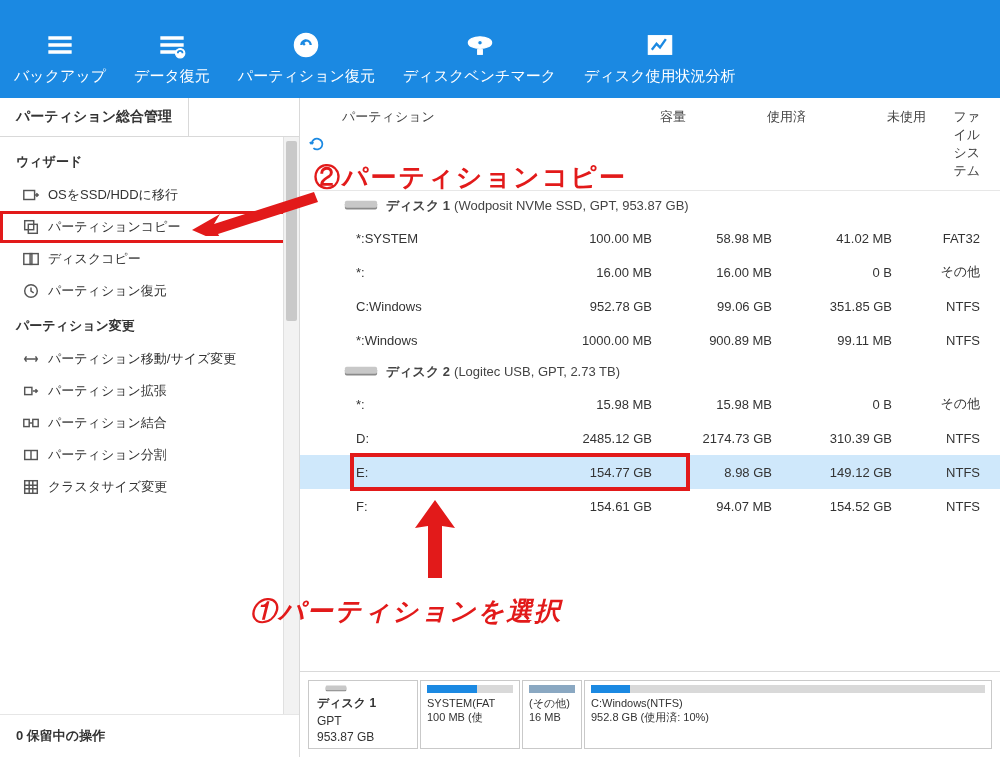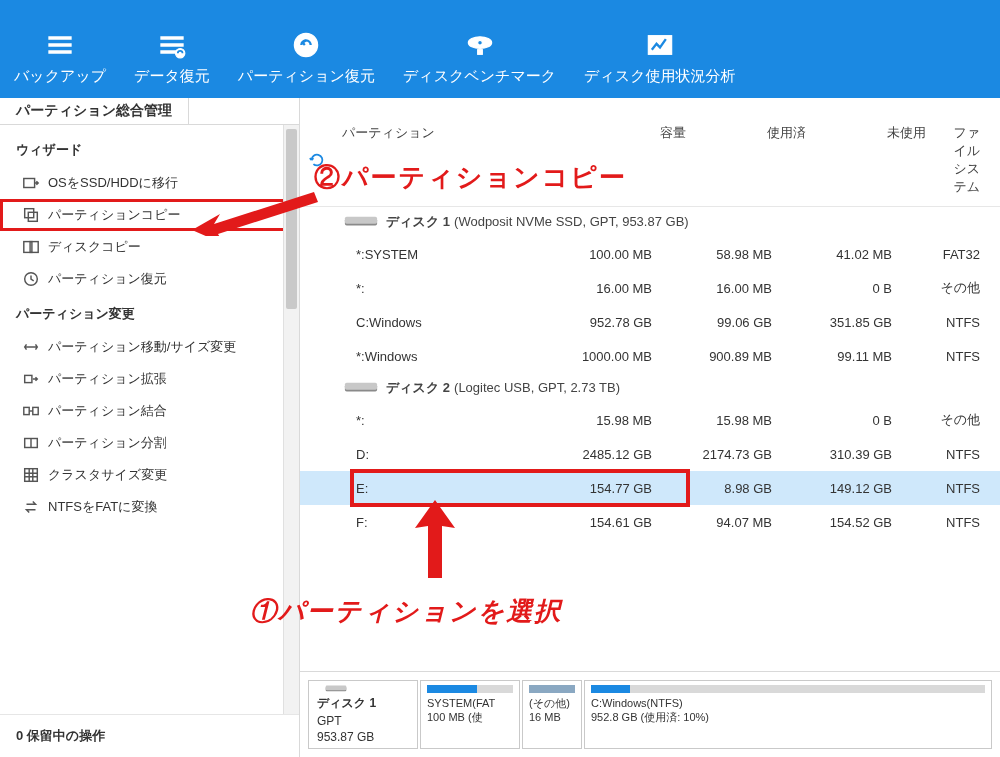--- a/index.html
+++ b/index.html
@@ -8,33 +8,33 @@
   
   .toolbar { background: #1b89e2; height: 98px; display: flex; align-items: flex-end; padding: 0 0 12px 0; color: #fff; }
   .tool-item { display: flex; flex-direction: column; align-items: center; justify-content: flex-end; padding: 0 14px; cursor: pointer; font-size: 15px; gap: 8px; }
   .tool-item .ico { width: 28px; height: 28px; display: flex; align-items: center; justify-content: center; }
   .tool-item svg { fill: #fff; stroke: #fff; }
 
   
   .main { display: flex; height: calc(757px - 98px); }
   .sidebar { width: 300px; border-right: 1px solid #d9d9d9; display: flex; flex-direction: column; }
   .tab { background: #fff; border-bottom: 1px solid #d9d9d9; }
-  .tab-inner { padding: 4px 16px; font-weight: 700; font-size: 14px; border-right: 1px solid #d9d9d9; display: inline-block; }
+  .tab-inner { padding: 10px 16px; font-weight: 700; font-size: 14px; border-right: 1px solid #d9d9d9; display: inline-block; }
   .side-scroll { position: relative; flex: 1; padding: 6px 0; }
   .side-scroll::after { content: ""; position: absolute; right: 0; top: 0; bottom: 0; width: 15px; background: #f2f2f2; border-left: 1px solid #e0e0e0; }
   .side-thumb { position: absolute; right: 2px; top: 4px; width: 11px; height: 180px; background: #c9c9c9; border-radius: 2px; z-index: 1; }
   .section-head { padding: 10px 16px 8px; font-weight: 700; color: #333; }
   .side-item { display: flex; align-items: center; padding: 7px 16px 7px 22px; cursor: pointer; gap: 8px; position: relative; }
   .side-item .si { width: 18px; height: 18px; display: flex; align-items: center; justify-content: center; flex-shrink: 0; }
   .side-item svg { stroke: #555; fill: none; stroke-width: 1.6; }
   .side-item.highlight { border: 3px solid #e21a1a; padding: 4px 13px 4px 19px; }
   .pending-head { padding: 12px 16px; font-weight: 700; border-top: 1px solid #e6e6e6; }
 
   .content { flex: 1; display: flex; flex-direction: column; position: relative; }
-  .grid-head { display: flex; border-bottom: 1px solid #e7e7e7; color: #444; font-size: 13px; margin-top: 16px; }
+  .grid-head { display: flex; border-bottom: 1px solid #e7e7e7; color: #444; font-size: 13px; }
   .gh-cell { padding: 10px 8px; text-align: center; }
   .gh-lead { width: 34px; text-align: center; display:flex; align-items:center; justify-content:center; }
   .col-part { width: 230px; text-align: left; padding-left: 8px; }
   .col-vol { width: 130px; text-align: right; }
   .col-used { width: 120px; text-align: right; }
   .col-free { width: 120px; text-align: right; }
   .col-fs  { flex: 1; text-align: right; padding-right: 20px; }
   .grid-body { flex: 1; overflow: hidden; position: relative; }
   .disk-label { display: flex; align-items: center; gap: 8px; padding: 6px 10px 6px 44px; color: #444; }
   .disk-label .dico { width: 34px; height: 18px; display:flex; align-items:center; justify-content:center; }
@@ -208,28 +208,20 @@
       </div>
       <div class="side-item">
         <span class="si">
             <svg viewBox="0 0 20 20">
               <rect x="3" y="3" width="14" height="14"></rect>
               <path d="M3 8h14M3 12h14M8 3v14M12 3v14"></path>
             </svg>
           </span>
         <span>クラスタサイズ変更</span>
       </div>
-      <div class="side-item">
-        <span class="si">
-            <svg viewBox="0 0 20 20">
-              <path d="M5 7h10l-3-3m3 9H5l3 3"></path>
-            </svg>
-          </span>
-        <span>NTFSをFATに変換</span>
-      </div>
     </div>
     <div class="pending-head">0 保留中の操作</div>
   </div>
 
   <div class="content">
 
     <div class="grid-head">
       <div class="gh-lead reload-ico">
         <svg viewBox="0 0 20 20" width="18" height="18">
             <path d="M4 10a6 6 0 1 1 2 4.5M4 10l-2-2m2 2 2-2"></path>

